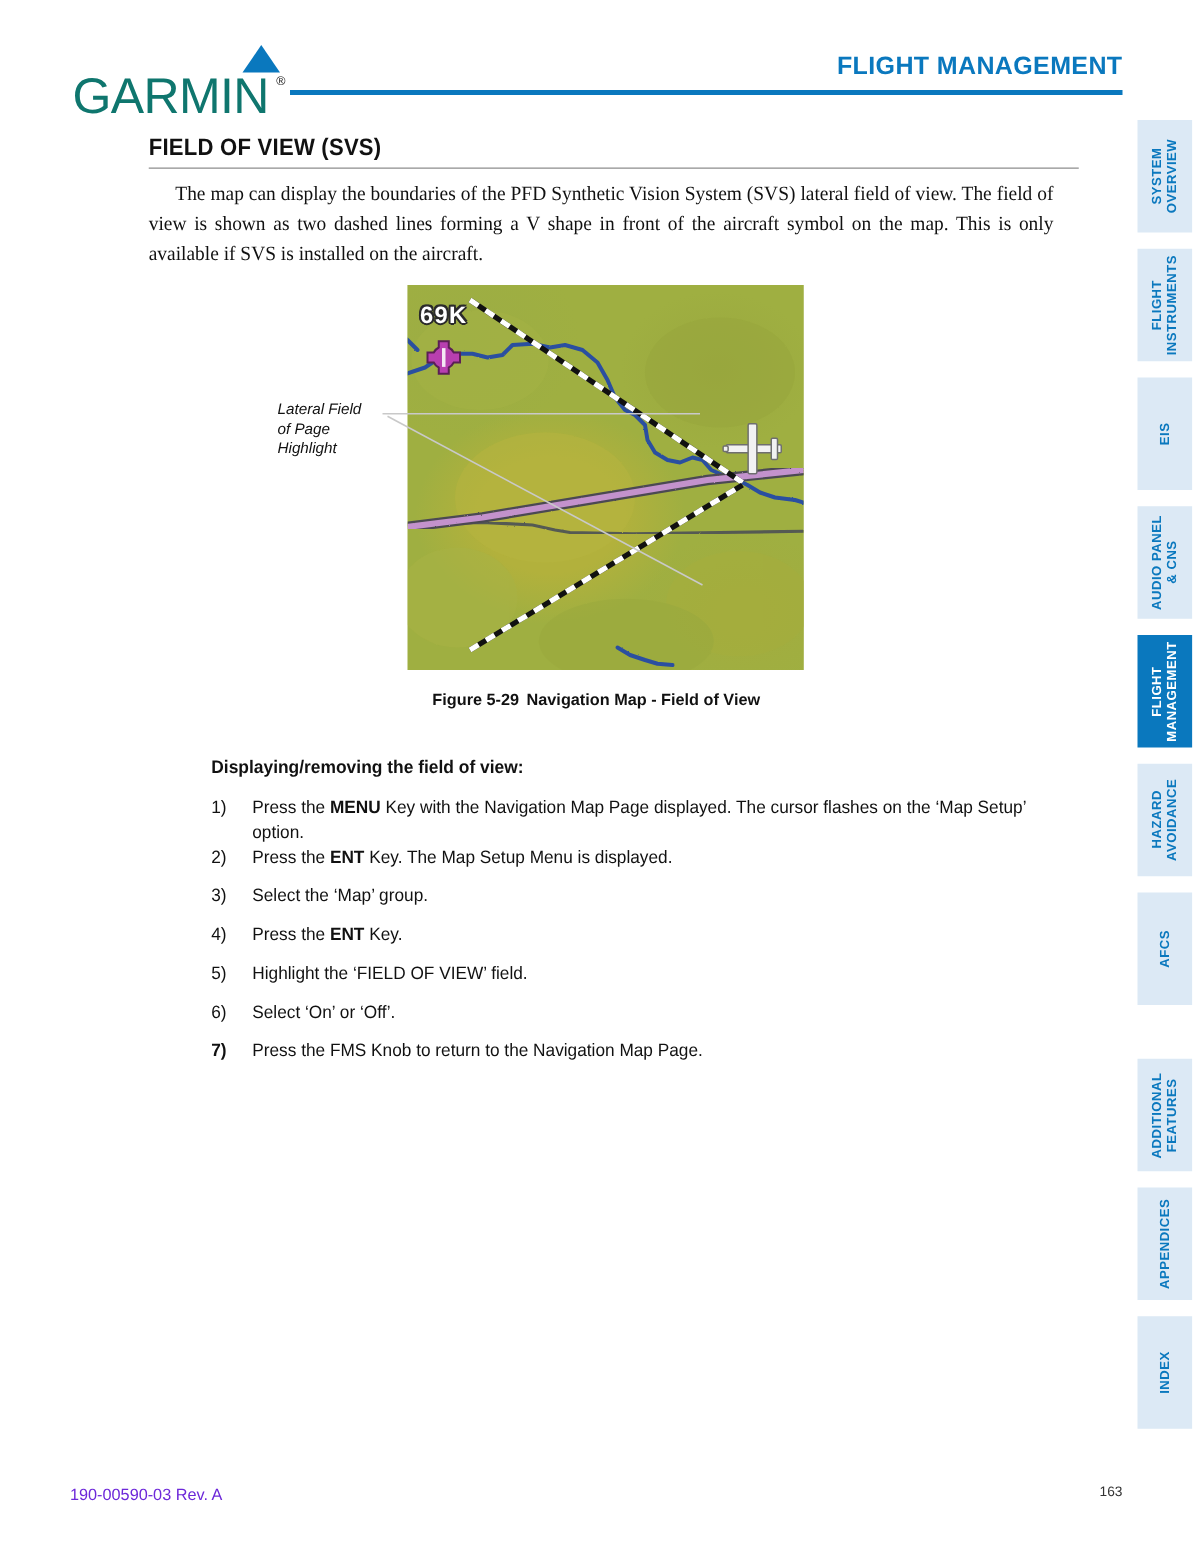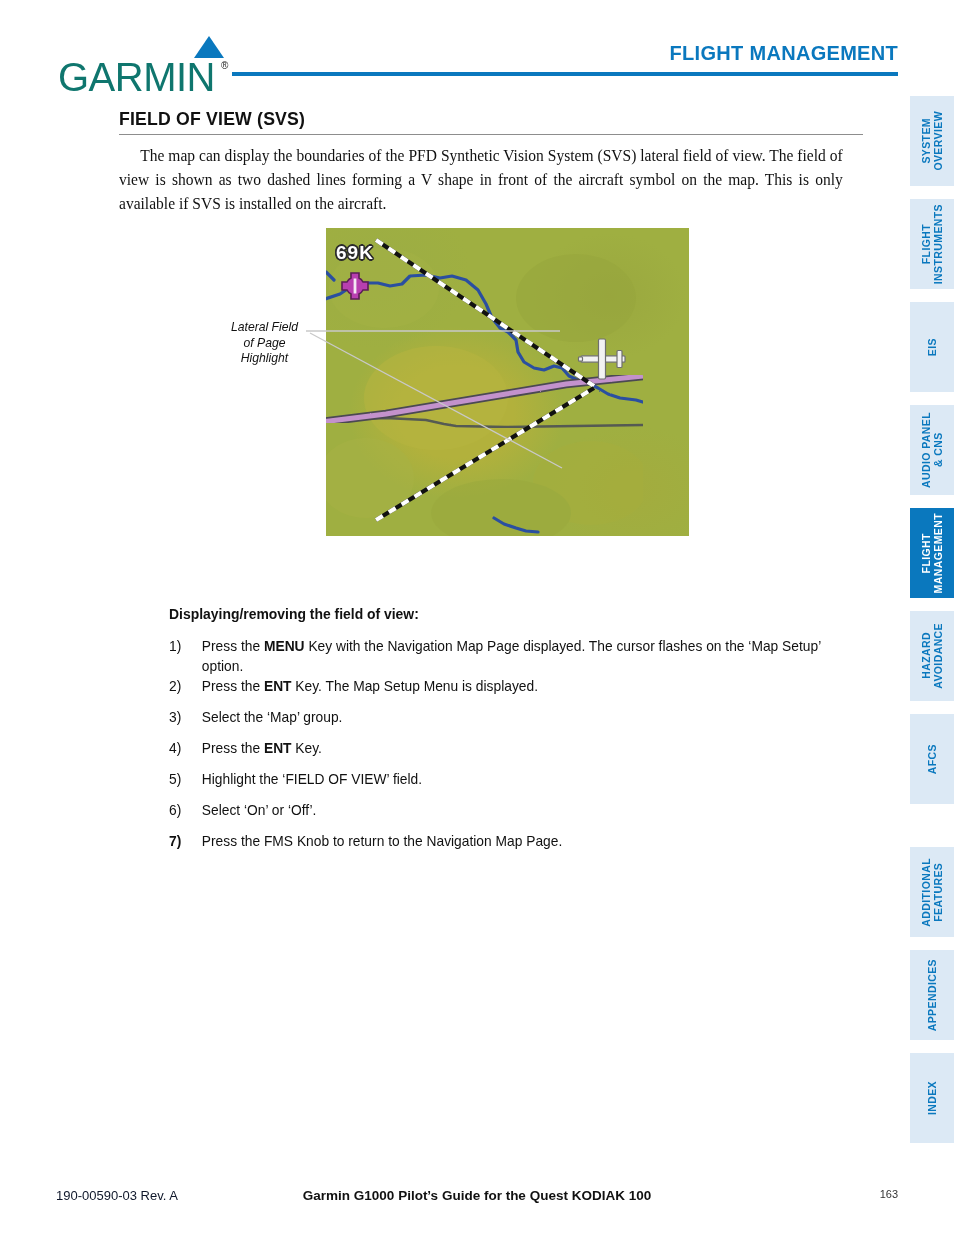--- a/index.html
+++ b/index.html
@@ -92,21 +92,21 @@
     text-indent: 22px;
     text-align: justify;
     transform: scaleX(0.965);
     transform-origin: left top;
   }
 
   
   .fig-wrap {
     position: absolute;
     left: 326px; top: 228px;
-    width: 363px; height: 308px;
+    width: 317px; height: 308px;
   }
   .map {
     position: absolute;
     inset: 0;
     overflow: hidden;
     background:
       radial-gradient(ellipse 150px 120px at 36% 60%, #b2b13c 0%, #b2b13c 38%, rgba(178,177,60,0) 72%),
       radial-gradient(ellipse 110px 90px at 78% 22%, #9aa83f 0%, rgba(154,168,63,0) 70%),
       radial-gradient(ellipse 130px 110px at 14% 14%, #9cad44 0%, rgba(156,173,68,0) 72%),
       radial-gradient(ellipse 120px 90px at 85% 85%, #a3ac3e 0%, rgba(163,172,62,0) 72%),
@@ -125,21 +125,21 @@
     text-shadow:
       -1.6px 0 #2b2b2b, 1.6px 0 #2b2b2b, 0 -1.6px #2b2b2b, 0 1.6px #2b2b2b,
       -1.4px -1.4px #2b2b2b, 1.4px -1.4px #2b2b2b, -1.4px 1.4px #2b2b2b, 1.4px 1.4px #2b2b2b;
   }
 
   
   .callout {
     position: absolute;
     left: 222px; top: 320px;
     width: 85px;
-    text-align: center;
+    text-align: left;
     font-family: "Liberation Sans", sans-serif;
     font-style: italic;
     font-size: 12.2px;
     line-height: 15.5px;
     color: #111;
   }
   .callout-lines {
     position: absolute;
     left: 300px; top: 310px;
     width: 300px; height: 180px;
@@ -213,21 +213,21 @@
     text-align: center;
     white-space: pre-line;
   }
   .tab.active span { color: #ffffff; }
 
   
   .foot-left {
     position: absolute;
     left: 56px; top: 1188px;
     font-size: 13px;
-    color: #0f172a;
+    color: #6d28d9;
   }
   .foot-center {
     position: absolute;
     left: 0; top: 1188px;
     width: 954px;
     text-align: center;
     font-size: 13.5px;
     font-weight: bold;
     color: #111;
   }
@@ -333,20 +333,23 @@
       <path d="M 10 23 L 262 158"></path>
     </g>
   </svg>
 
   <div class="callout">
     <div>Lateral Field</div>
     <div>of Page</div>
     <div>Highlight</div>
   </div>
 
+  <div class="fig-cap">
+    <span>Figure 5-29</span><span class="gap"></span><span>Navigation Map - Field of View</span>
+  </div>
 
   <div class="proc-head">Displaying/removing the field of view:</div>
   <div class="steps" id="steps-container">
       <div class="step"><span class="num">1)</span><span><span>Press the </span><b>MENU</b><span> Key with the Navigation Map Page displayed.  The cursor flashes on the ‘Map Setup’ option.</span></span></div>
       <div class="step"><span class="num">2)</span><span><span>Press the </span><b>ENT</b><span> Key.  The Map Setup Menu is displayed.</span></span></div>
       <div class="step"><span class="num">3)</span><span><span>Select the ‘Map’ group.</span></span></div>
       <div class="step"><span class="num">4)</span><span><span>Press the </span><b>ENT</b><span> Key.</span></span></div>
       <div class="step"><span class="num">5)</span><span><span>Highlight the ‘FIELD OF VIEW’ field.</span></span></div>
       <div class="step"><span class="num">6)</span><span><span>Select ‘On’ or ‘Off’.</span></span></div>
       <div class="step"><span class="num" style="font-weight: bold;">7)</span><span><span>Press the FMS Knob to return to the Navigation Map Page.</span></span></div>
@@ -385,16 +388,15 @@
       </div>
       <div class="tab" style="top: 950px; height: 90px;">
         <span>APPENDICES</span>
       </div>
       <div class="tab" style="top: 1053px; height: 90px;">
         <span>INDEX</span>
       </div>
     </div>
 
   <div class="foot-left">190-00590-03  Rev. A</div>
-  <div class="foot-center">Garmin G1000 Pilot’s Guide for the Quest KODIAK 100</div>
   <div class="foot-right">163</div>
 
 </div>
 
 </body></html>

